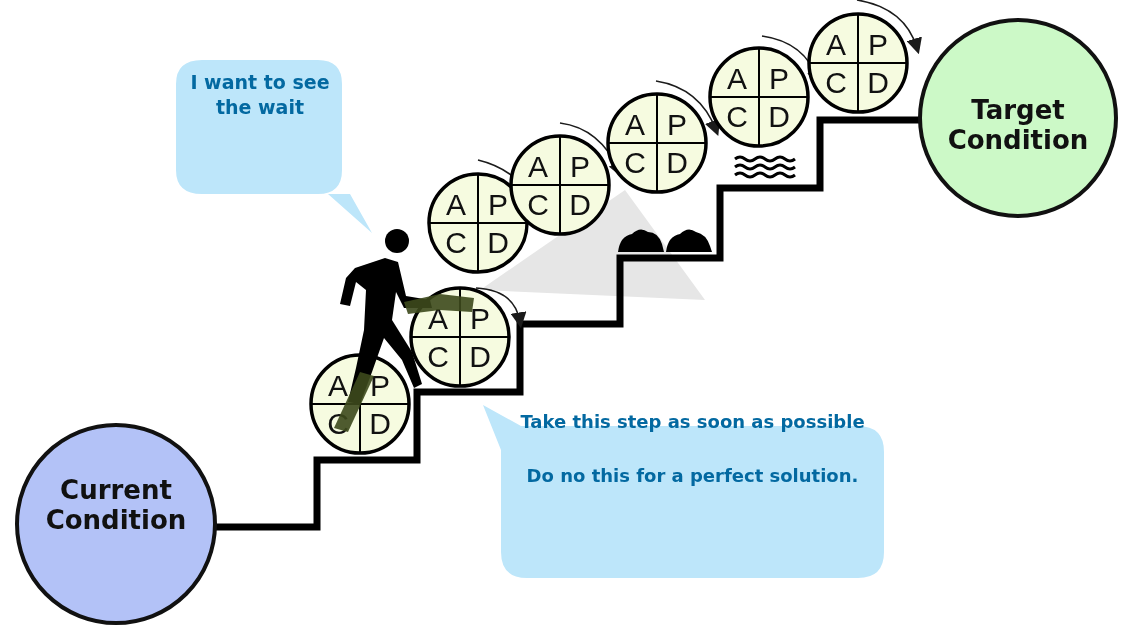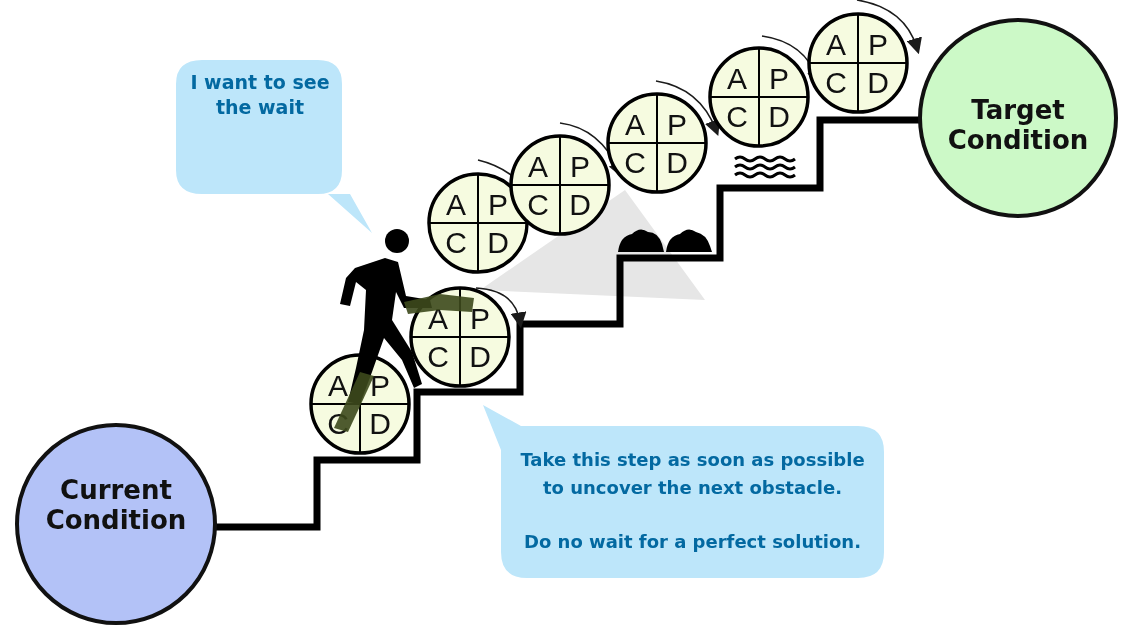--- a/index.html
+++ b/index.html
@@ -140,20 +140,19 @@
   <div class="cond-label" style="left:932px; top:84px; width:172px; font-size:26px;margin-top:12px;">
     <div>Target</div>
     <div>Condition</div>
   </div>
 
   <div class="bubble-text" style="left:180px; top:70px; width:160px; font-size:19px; line-height:25px;">
     <div>I want to see</div>
     <div>the wait</div>
   </div>
 
-  <div class="bubble-text" style="left:505px; top:446px; width:375px; font-size:18px; line-height:28px;">
+  <div class="bubble-text" style="left:505px; top:408px; width:375px; font-size:18px; line-height:28px;">
     <div>Take this step as soon as possible</div>
-    <div>to uncover the next obstacle.</div>
     <div style="height:26px;"></div>
-    <div>Do no wait for a perfect solution.</div>
+    <div>Do no this for a perfect solution.</div>
   </div>
 
 </div>
 
 </body></html>

